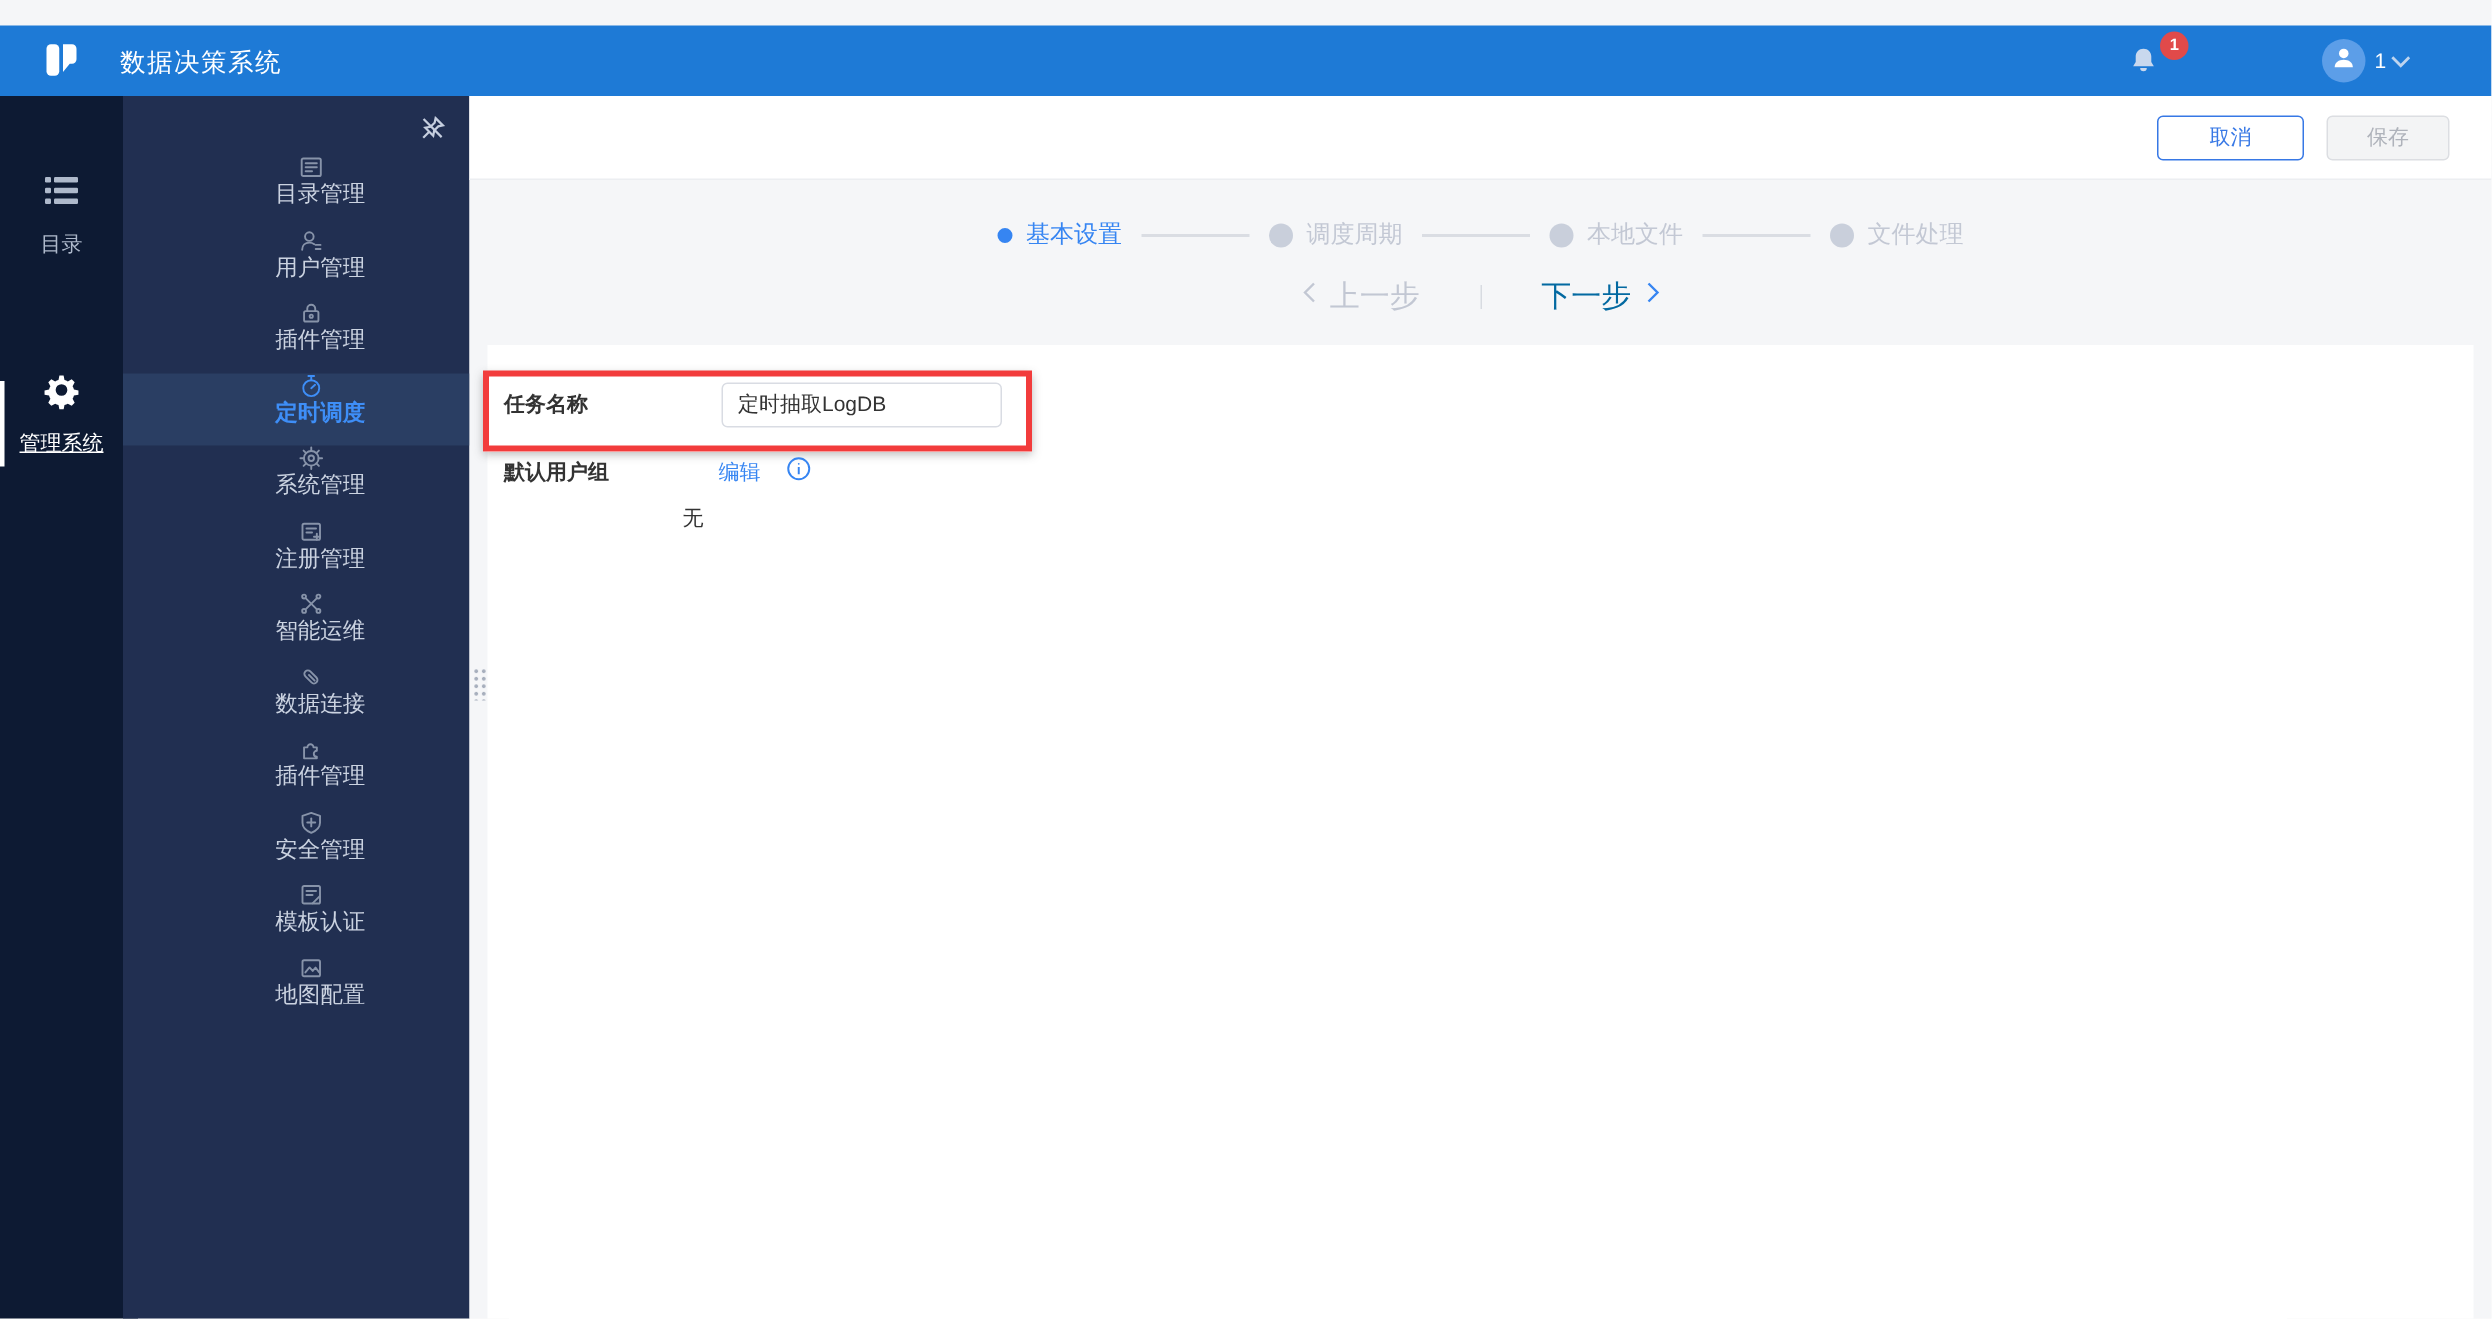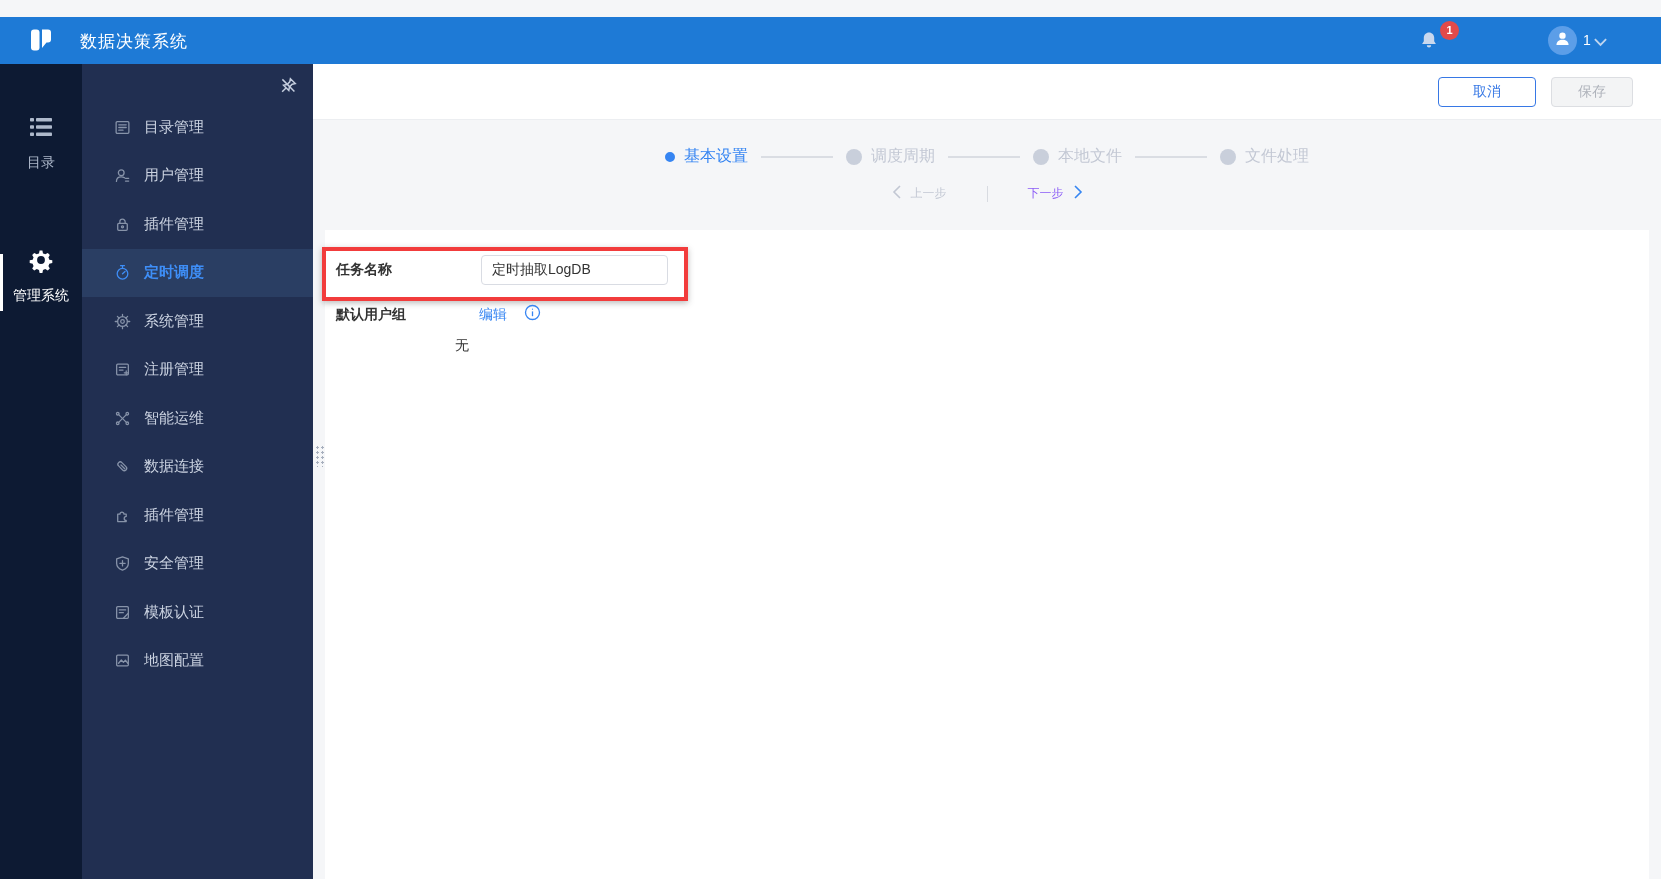--- a/index.html
+++ b/index.html
@@ -19,29 +19,29 @@
             background:#5C9EE8; display:flex; align-items:center; justify-content:center; cursor:pointer; }
   .user-num { position:absolute; left:1583px; top:15px; color:#fff; font-size:14px; }
   .user-caret { position:absolute; left:1593px; top:17px; cursor:pointer; }
 
   
   .rail { position:absolute; left:0; top:47px; width:92px; bottom:0; background:#0D1A33; }
   .rail-item { position:absolute; left:0; width:82px; text-align:center; cursor:pointer; }
   .rail-item .rail-ico { display:block; margin:0 auto 14px; width:26px; height:26px; }
   .rail-item .rail-label { font-size:14px; display:block; }
   .rail-item.dim { color:#AEB9CB; }
-  .rail-item.lit { color:#FFFFFF; }
+  .rail-item.lit { color:#FFFFFF;text-decoration:underline; }
   .rail-indicator { position:absolute; left:0; top:190px; width:3px; height:57px; background:#fff; }
 
   
   .panel { position:absolute; left:82px; top:47px; width:231px; bottom:0; background:#212F51; }
   .pin { position:absolute; right:15px; top:12px; cursor:pointer; }
   .menu { position:absolute; left:0; top:39px; width:231px; }
   .menu-item { height:48.5px; display:flex; align-items:center; padding-left:32px; cursor:pointer;
-               color:#CBD3E1; font-size:15px; }
+               color:#CBD3E1; font-size:15px;flex-direction:column; }
   .menu-item .mico { width:17px; height:17px; margin-right:13px; color:#8793A9; display:inline-flex; }
   .menu-item.active { background:#2A3E63; color:#3E8EF7; font-weight:bold; }
   .menu-item.active .mico { color:#3E8EF7; }
 
   
   .main { position:absolute; left:313px; top:47px; right:0; bottom:0; background:#F5F6F8;
           display:flex; flex-direction:column; }
   .main-header { height:56px; background:#fff; border-bottom:1px solid #ECEEF1; flex:0 0 auto;
                  display:flex; align-items:center; justify-content:flex-end; padding-right:28px; gap:15px; }
   .btn { height:30px; border-radius:4px; font-size:14px; cursor:pointer; font-family:inherit; }
@@ -52,23 +52,23 @@
   .stepper { display:flex; align-items:center; justify-content:center; padding-top:26px; }
   .step { display:flex; align-items:center; gap:9px; }
   .dot-active { width:7px; height:7px; border:5px solid #3685F2; border-radius:50%; background:#fff; }
   .dot-pending { width:16px; height:16px; border-radius:50%; background:#C9CFDB; }
   .step-label { font-size:16px; }
   .step-label.on { color:#3685F2; }
   .step-label.off { color:#C3C8D4; }
   .connector { width:72px; height:2px; background:#DADDE3; margin:0 13px; }
 
   .prevnext { display:flex; align-items:center; justify-content:center; margin-top:17px; }
-  .nav-prev, .nav-next { display:flex; align-items:center; gap:9px; font-size:12px; cursor:pointer; }
+  .nav-prev, .nav-next { display:flex; align-items:center; gap:9px; font-size:20px; cursor:pointer; }
   .nav-prev { color:#C2C7D3; }
-  .nav-next { color:#8b5cf6; }
+  .nav-next { color:#0369a1; }
   .nav-divider { width:1px; height:16px; background:#D8DBE1; margin:0 40px; }
 
   .card { flex:1 1 auto; background:#fff; margin:0 12px 12px 12px; position:relative; }
   .annotation-box { position:absolute; left:-3px; top:17px; width:366px; height:54px;
                     border:4px solid #F23C3C; box-shadow:0 2px 6px rgba(60,60,60,.35); pointer-events:none; }
   .f-label { position:absolute; font-size:14px; font-weight:bold; color:#333; }
   .lbl-task { left:11px; top:31px; }
   .lbl-group { left:11px; top:76px; }
   .task-input { position:absolute; left:156px; top:25px; width:187px; height:30px; border:1px solid #D9DCE3;
                 border-radius:4px; padding:0 10px; font-size:14px; color:#333; font-family:inherit; outline:none; }

